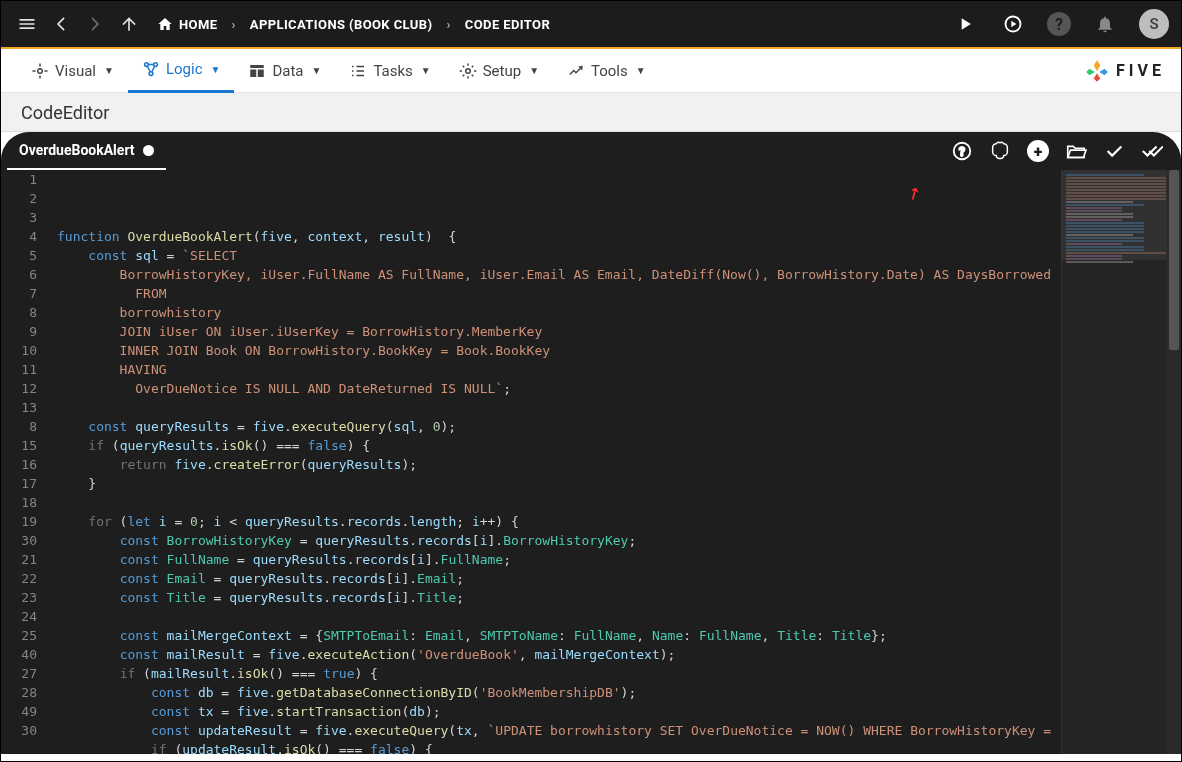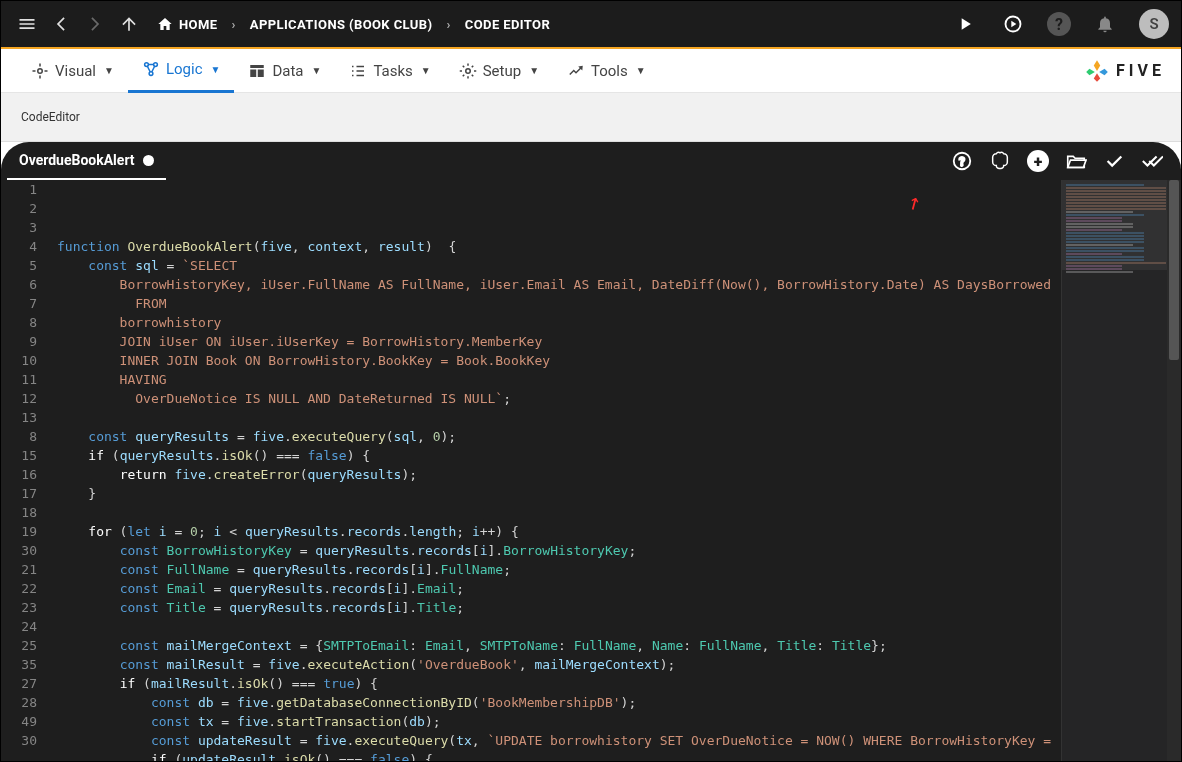--- a/index.html
+++ b/index.html
@@ -51,23 +51,23 @@
   display: inline-flex; align-items: center; gap: 6px;
   padding: 0 14px; height: 44px; cursor: pointer;
   font-size: 15px; color: #444;
 }
 .tabbar .tab.active { color: #1976d2; border-bottom: 3px solid #1976d2; }
 .tabbar .tab .tri { font-size: 10px; color: inherit; margin-left: 2px;}
 .tabbar .logo { margin-left: auto; display: flex; align-items: center; gap: 6px; font-weight: 700; letter-spacing: 4px; color: #222;}
 .logo-mark { width: 26px; height: 26px; }
 
 .subheader {
-  height: 49px; background: #f1f1f1;
+  height: 39px; background: #f1f1f1;
   display: flex; align-items: center; padding: 0 20px;
-  font-size: 12px; color: #333;
+  font-size: 18px; color: #333;
   border-bottom: 1px solid #ddd;
 }
 
 .editor-wrap {
   background: #1e1e1e; color: #d4d4d4;
   position: relative;
   height: calc(762px - 48px - 44px - 46px - 2px);
   display: flex; flex-direction: column; border-radius: 28px;
 }
 .editor-tabs {
@@ -108,21 +108,21 @@
   background: rgba(255,255,255,0.06);
 }
 .arrow-annot {
   position: absolute; top: 12px; right: 142px;
   color: #ff2a2a; font-size: 22px; transform: rotate(-30deg);
   pointer-events: none;
 }
 
 
 .kw { color: #569cd6; }
-.kw2 { color: #ffffff; }
+.kw2 { color: #737373; }
 .fn { color: #dcdcaa; }
 .str { color: #ce9178; }
 .num { color: #b5cea8; }
 .bool { color: #569cd6; }
 .prop { color: #9cdcfe; }
 .pun { color: #d4d4d4; }
 .ident { color: #4ec9b0; }
 
 .gline, .cline { height: 19px; }
 .gline { padding-top:0;}
@@ -323,21 +323,21 @@
         <div class="gline">16</div>
         <div class="gline">17</div>
         <div class="gline">18</div>
         <div class="gline">19</div>
         <div class="gline">30</div>
         <div class="gline">21</div>
         <div class="gline">22</div>
         <div class="gline">23</div>
         <div class="gline">24</div>
         <div class="gline">25</div>
-        <div class="gline">35</div>
+        <div class="gline">40</div>
         <div class="gline">27</div>
         <div class="gline">28</div>
         <div class="gline">49</div>
         <div class="gline">30</div>
       </div>
     <div class="code-lines" id="codelines">
       <div class="arrow-annot">↗</div>
     <div class="cline"><span class="kw">function </span><span class="fn">OverdueBookAlert</span><span class="pun">(</span><span class="prop">five</span><span class="pun">, </span><span class="prop">context</span><span class="pun">, </span><span class="prop">result</span><span class="pun">)  {</span></div><div class="cline"><span class="pun">    </span><span class="kw">const </span><span class="prop">sql</span><span class="pun"> = </span><span class="str">`SELECT</span></div><div class="cline"><span class="str">        BorrowHistoryKey, iUser.FullName AS FullName, iUser.Email AS Email, DateDiff(Now(), BorrowHistory.Date) AS DaysBorrowed</span></div><div class="cline"><span class="str">          FROM</span></div><div class="cline"><span class="str">        borrowhistory</span></div><div class="cline"><span class="str">        JOIN iUser ON iUser.iUserKey = BorrowHistory.MemberKey</span></div><div class="cline"><span class="str">        INNER JOIN Book ON BorrowHistory.BookKey = Book.BookKey</span></div><div class="cline"><span class="str">        HAVING</span></div><div class="cline highlight"><span class="str">          OverDueNotice IS NULL AND DateReturned IS NULL`</span><span class="pun">;</span></div><div class="cline"><span class="pun"></span></div><div class="cline"><span class="pun">    </span><span class="kw">const </span><span class="prop">queryResults</span><span class="pun"> = </span><span class="prop">five</span><span class="pun">.</span><span class="fn">executeQuery</span><span class="pun">(</span><span class="prop">sql</span><span class="pun">, </span><span class="num">0</span><span class="pun">);</span></div><div class="cline"><span class="pun">    </span><span class="kw2">if</span><span class="pun"> (</span><span class="prop">queryResults</span><span class="pun">.</span><span class="fn">isOk</span><span class="pun">() === </span><span class="bool">false</span><span class="pun">) {</span></div><div class="cline"><span class="pun">        </span><span class="kw2">return</span><span class="pun"> </span><span class="prop">five</span><span class="pun">.</span><span class="fn">createError</span><span class="pun">(</span><span class="prop">queryResults</span><span class="pun">);</span></div><div class="cline"><span class="pun">    }</span></div><div class="cline"><span class="pun"></span></div><div class="cline"><span class="pun">    </span><span class="kw2">for</span><span class="pun"> (</span><span class="kw">let </span><span class="prop">i</span><span class="pun"> = </span><span class="num">0</span><span class="pun">; </span><span class="prop">i</span><span class="pun"> &lt; </span><span class="prop">queryResults</span><span class="pun">.</span><span class="prop">records</span><span class="pun">.</span><span class="prop">length</span><span class="pun">; </span><span class="prop">i</span><span class="pun">++) {</span></div><div class="cline"><span class="pun">        </span><span class="kw">const </span><span class="ident">BorrowHistoryKey</span><span class="pun"> = </span><span class="prop">queryResults</span><span class="pun">.</span><span class="prop">records</span><span class="pun">[</span><span class="prop">i</span><span class="pun">].</span><span class="ident">BorrowHistoryKey</span><span class="pun">;</span></div><div class="cline"><span class="pun">        </span><span class="kw">const </span><span class="ident">FullName</span><span class="pun"> = </span><span class="prop">queryResults</span><span class="pun">.</span><span class="prop">records</span><span class="pun">[</span><span class="prop">i</span><span class="pun">].</span><span class="ident">FullName</span><span class="pun">;</span></div><div class="cline"><span class="pun">        </span><span class="kw">const </span><span class="ident">Email</span><span class="pun"> = </span><span class="prop">queryResults</span><span class="pun">.</span><span class="prop">records</span><span class="pun">[</span><span class="prop">i</span><span class="pun">].</span><span class="ident">Email</span><span class="pun">;</span></div><div class="cline"><span class="pun">        </span><span class="kw">const </span><span class="ident">Title</span><span class="pun"> = </span><span class="prop">queryResults</span><span class="pun">.</span><span class="prop">records</span><span class="pun">[</span><span class="prop">i</span><span class="pun">].</span><span class="ident">Title</span><span class="pun">;</span></div><div class="cline"><span class="pun"></span></div><div class="cline"><span class="pun">        </span><span class="kw">const </span><span class="prop">mailMergeContext</span><span class="pun"> = {</span><span class="ident">SMTPToEmail</span><span class="pun">: </span><span class="ident">Email</span><span class="pun">, </span><span class="ident">SMTPToName</span><span class="pun">: </span><span class="ident">FullName</span><span class="pun">, </span><span class="ident">Name</span><span class="pun">: </span><span class="ident">FullName</span><span class="pun">, </span><span class="ident">Title</span><span class="pun">: </span><span class="ident">Title</span><span class="pun">};</span></div><div class="cline"><span class="pun">        </span><span class="kw">const </span><span class="prop">mailResult</span><span class="pun"> = </span><span class="prop">five</span><span class="pun">.</span><span class="fn">executeAction</span><span class="pun">(</span><span class="str">'OverdueBook'</span><span class="pun">, </span><span class="prop">mailMergeContext</span><span class="pun">);</span></div><div class="cline"><span class="pun">        </span><span class="kw2">if</span><span class="pun"> (</span><span class="prop">mailResult</span><span class="pun">.</span><span class="fn">isOk</span><span class="pun">() === </span><span class="bool">true</span><span class="pun">) {</span></div><div class="cline"><span class="pun">            </span><span class="kw">const </span><span class="prop">db</span><span class="pun"> = </span><span class="prop">five</span><span class="pun">.</span><span class="fn">getDatabaseConnectionByID</span><span class="pun">(</span><span class="str">'BookMembershipDB'</span><span class="pun">);</span></div><div class="cline"><span class="pun">            </span><span class="kw">const </span><span class="prop">tx</span><span class="pun"> = </span><span class="prop">five</span><span class="pun">.</span><span class="fn">startTransaction</span><span class="pun">(</span><span class="prop">db</span><span class="pun">);</span></div><div class="cline"><span class="pun">            </span><span class="kw">const </span><span class="prop">updateResult</span><span class="pun"> = </span><span class="prop">five</span><span class="pun">.</span><span class="fn">executeQuery</span><span class="pun">(</span><span class="prop">tx</span><span class="pun">, </span><span class="str">`UPDATE borrowhistory SET OverDueNotice = NOW() WHERE BorrowHistoryKey =</span></div><div class="cline"><span class="pun">            </span><span class="kw2">if</span><span class="pun"> (</span><span class="prop">updateResult</span><span class="pun">.</span><span class="fn">isOk</span><span class="pun">() === </span><span class="bool">false</span><span class="pun">) {</span></div></div>
     <div class="minimap">
       <div class="mm-thumb"></div>

